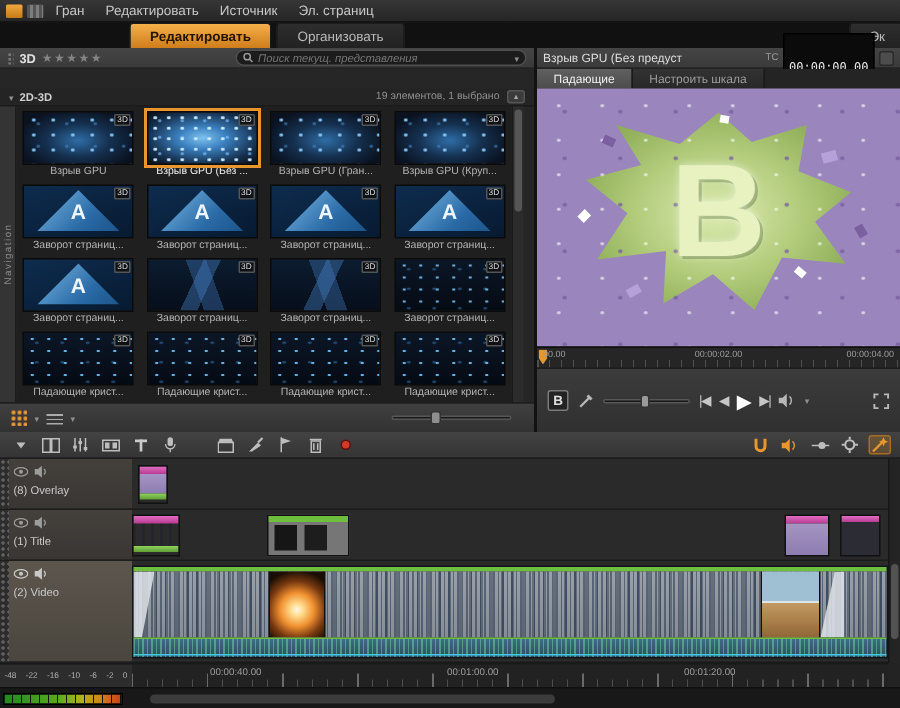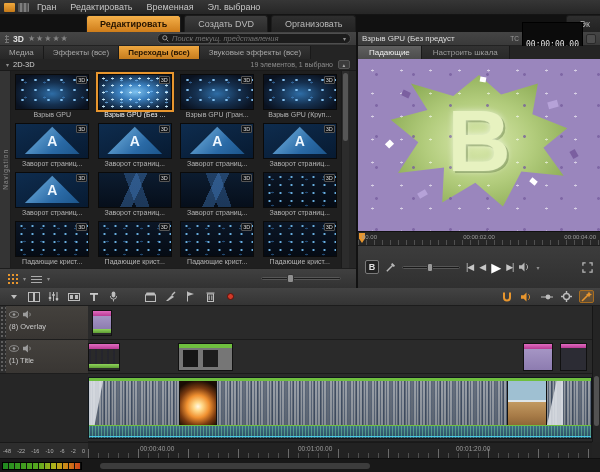--- a/index.html
+++ b/index.html
@@ -40,21 +40,21 @@
     border-radius:6px;display:flex;align-items:center;padding:0 4px;gap:3px}
   .searchbox input{flex:1;background:transparent;border:none;outline:none;font-size:7.5px;
     font-style:italic;color:#979797;font-family:"Liberation Sans",sans-serif}
   .caret{font-size:6px;color:#8f8f8f}
   .lib-tabs{position:absolute;left:0;top:14px;width:356px;height:13px;background:#242424;display:flex}
   .lib-tab{display:flex;align-items:center;padding:0 9px;font-size:8px;color:#a6a6a6;
     background:linear-gradient(#343434,#272727);border-right:1px solid #191919}
   .lib-tab.active{background:linear-gradient(#eea740,#c67c1d);color:#221200;font-weight:bold}
   .lib-crumb{position:absolute;left:0;top:27px;width:356px;height:12px;background:#242424;
     display:flex;align-items:center;gap:4px;padding:0 6px;border-bottom:1px solid #1a1a1a}
-  .crumb-label{font-size:7.5px;color:#cfcfcf;font-weight:normal}
+  .crumb-label{font-size:7.5px;color:#cfcfcf;font-weight:bold}
   .crumb-right{margin-left:auto;display:flex;align-items:center;gap:5px}
   .crumb-status{font-size:7px;color:#8e8e8e}
   .upbtn{width:12px;height:9px;background:#3b3b3b;border:1px solid #565656;border-radius:2px;
     display:flex;align-items:center;justify-content:center;font-size:5.5px;color:#aaa}
   .navstrip{position:absolute;left:0;top:39px;width:11px;height:197px;background:#343434;
     border-right:1px solid #1c1c1c;display:flex;align-items:center;justify-content:center}
   .navstrip span{writing-mode:vertical-rl;transform:rotate(180deg);font-size:6.5px;color:#8c8c8c;letter-spacing:1px}
   .libgrid{position:absolute;left:11px;top:39px;width:330px;height:197px;background:#1f1f1f;
     display:grid;grid-template-columns:repeat(4,1fr);grid-auto-rows:49px;padding-top:3px;overflow:hidden}
   .cell{display:flex;flex-direction:column;align-items:center}
@@ -199,51 +199,44 @@
 </head>
 <body>
 
 <div id="app">
 
   <div id="menubar">
     <span class="appico"></span>
     <span class="appico2"></span>
     <span class="menu-item">Гран</span>
     <span class="menu-item">Редактировать</span>
-    <span class="menu-item">Временная</span>
-    <span class="menu-item">Эл. выбрано</span>
+    <span class="menu-item">Источник</span>
+    <span class="menu-item">Эл. страниц</span>
   </div>
 
   <div id="maintabs">
     <div class="mt-spacer"></div>
     <div class="main-tab active">Редактировать</div>
-    <div class="main-tab">Создать DVD</div>
     <div class="main-tab dim">Организовать</div>
     <div class="main-tab dim last">Эк</div>
   </div>
 
   <div id="libpanel">
     <div class="lib-header">
       <span class="grip"></span>
       <span class="lib-coll">3D</span>
       <span class="lib-stars">★★★★★</span>
       <span class="searchbox">
         <svg width="7" height="7" viewBox="0 0 10 10">
             <circle cx="4" cy="4" r="3" fill="none" stroke="#9a9a9a" stroke-width="1.4"></circle>
             <line x1="6.2" y1="6.2" x2="9" y2="9" stroke="#9a9a9a" stroke-width="1.4"></line>
           </svg>
         <input placeholder="Поиск текущ. представления" style="">
         <span class="caret">▾</span>
       </span>
-    </div>
-    <div class="lib-tabs">
-      <div class="lib-tab">Медиа</div>
-      <div class="lib-tab">Эффекты (все)</div>
-      <div class="lib-tab active">Переходы (все)</div>
-      <div class="lib-tab">Звуковые эффекты (все)</div>
     </div>
     <div class="lib-crumb">
       <span class="caret">▾</span>
       <span class="crumb-label">2D-3D</span>
       <span class="crumb-right">
         <span class="crumb-status">19 элементов, 1 выбрано</span>
         <span class="upbtn">▴</span>
       </span>
     </div>
     <div class="navstrip">
@@ -556,20 +549,34 @@
               <ellipse cx="6" cy="4" rx="5.4" ry="3.4" fill="none" stroke="#9c9c9c"></ellipse>
               <circle cx="6" cy="4" r="1.6" fill="#9c9c9c"></circle>
             </svg>
           <svg width="9" height="9" viewBox="0 0 10 10">
               <polygon points="0,3 2.6,3 5.5,0.5 5.5,9.5 2.6,7 0,7" fill="#9c9c9c"></polygon>
               <path d="M7 3 a2.5 2.5 0 0 1 0 4" fill="none" stroke="#9c9c9c"></path>
             </svg>
         </div>
         <div class="tlabel">(1) Title</div>
       </div>
+      <div class="thead sel" style="top:68px;height:68px">
+        <span class="gripv"></span>
+        <div class="th-icons">
+          <svg width="10" height="7" viewBox="0 0 12 8">
+              <ellipse cx="6" cy="4" rx="5.4" ry="3.4" fill="none" stroke="#c8c8c8"></ellipse>
+              <circle cx="6" cy="4" r="1.6" fill="#c8c8c8"></circle>
+            </svg>
+          <svg width="9" height="9" viewBox="0 0 10 10">
+              <polygon points="0,3 2.6,3 5.5,0.5 5.5,9.5 2.6,7 0,7" fill="#c8c8c8"></polygon>
+              <path d="M7 3 a2.5 2.5 0 0 1 0 4" fill="none" stroke="#c8c8c8"></path>
+            </svg>
+        </div>
+        <div class="tlabel">(2) Video</div>
+      </div>
 
       <div class="lane" style="top:0;height:34px">
         <div class="clip" style="left:4px;top:4px;width:20px;height:26px">
           <div class="ctop-m"></div>
           <div class="cbody-p" style="height:13px"></div>
           <div class="cbot-g"></div>
         </div>
       </div>
       <div class="lane" style="top:34px;height:34px">
         <div class="clip" style="left:0;top:3px;width:32px;height:28px">

